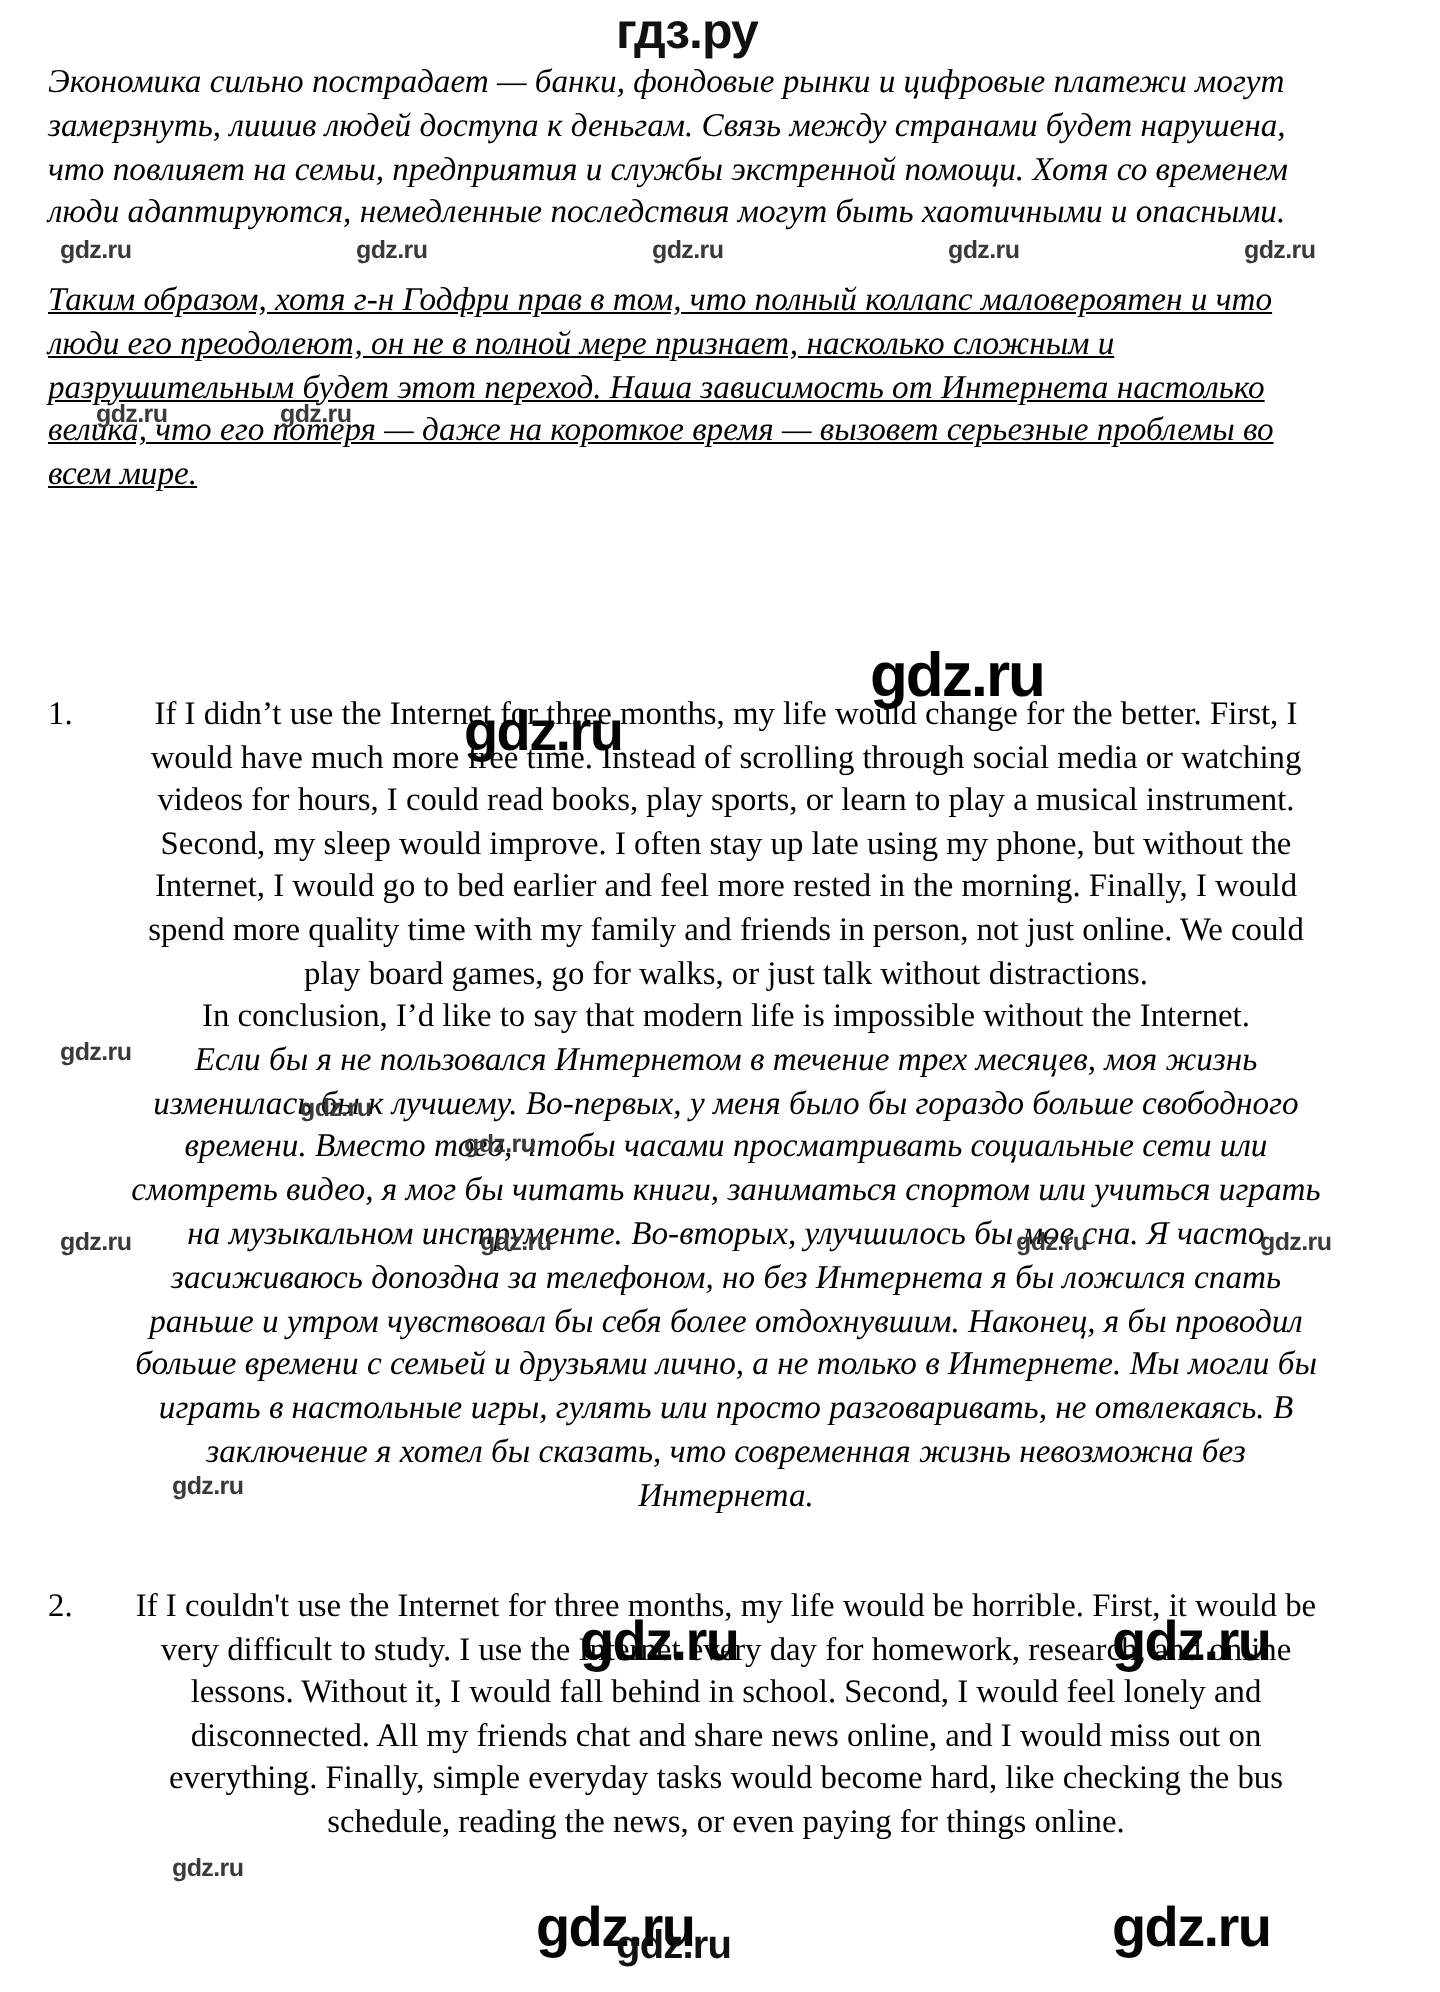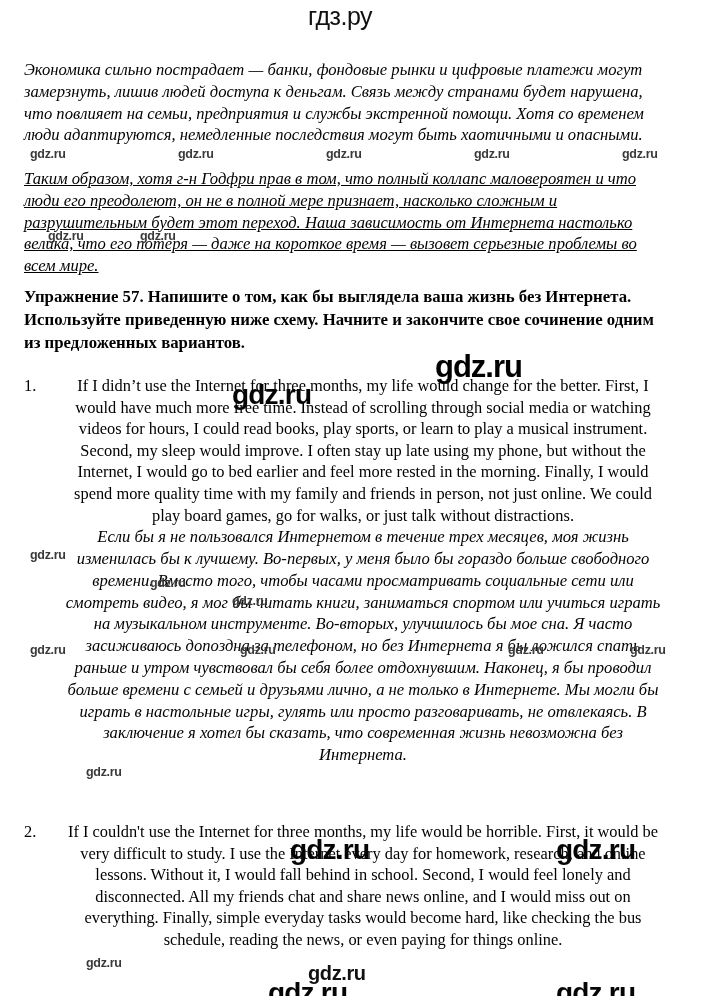--- a/index.html
+++ b/index.html
@@ -22,32 +22,32 @@
     top: 0;
     left: 0;
     width: 720px;
     height: 34px;
   }
   #site-logo {
     position: absolute;
     left: 308px;
     top: 2px;
     font-family: "Liberation Sans", sans-serif;
-    font-weight: normal;
+    font-weight: bold;
     font-size: 25px;
     letter-spacing: -0.5px;
     color: #111111;
     line-height: 28px;
   }
 
   
   #page {
     position: absolute;
     left: 0;
-    top: 51px;
+    top: 22px;
     width: 580px;
     height: 920px;
   }
 
   .para {
     position: absolute;
     font-size: 16.4px;
     line-height: 21.7px;
     text-align: left;
     white-space: pre-line;
@@ -147,26 +147,26 @@
 <div id="site-header">
   <div id="site-logo">гдз.ру</div>
 </div>
 
 <div id="page">
 
   <div class="para italic-ru" style="left:24px; top:8px; width:630px;">Экономика сильно пострадает — банки, фондовые рынки и цифровые платежи могут замерзнуть, лишив людей доступа к деньгам. Связь между странами будет нарушена, что повлияет на семьи, предприятия и службы экстренной помощи. Хотя со временем люди адаптируются, немедленные последствия могут быть хаотичными и опасными.</div>
 
   <div class="para italic-ru" style="left:24px; top:117px; width:638px;text-decoration:underline;">Таким образом, хотя г-н Годфри прав в том, что полный коллапс маловероятен и что люди его преодолеют, он не в полной мере признает, насколько сложным и разрушительным будет этот переход. Наша зависимость от Интернета настолько велика, что его потеря — даже на короткое время — вызовет серьезные проблемы во всем мире.</div>
 
-  <div id="exercise-heading">Упражнение 57. Напишите о том, как бы выглядела ваша жизнь без Интернета. Используйте приведенную ниже схему. Начните и закончите свое сочинение одним из предложенных вариантов.</div>
 
   <div class="list-item" style="top:324px;">
     <div class="list-num">1.</div>
     <div class="list-body">
       <p class="eng">If I didn’t use the Internet for three months, my life would change for the better. First, I would have much more free time. Instead of scrolling through social media or watching videos for hours, I could read books, play sports, or learn to play a musical instrument. Second, my sleep would improve. I often stay up late using my phone, but without the Internet, I would go to bed earlier and feel more rested in the morning. Finally, I would spend more quality time with my family and friends in person, not just online. We could play board games, go for walks, or just talk without distractions.</p>
+      <p class="eng">In conclusion, I’d like to say that modern life is impossible without the Internet.</p>
       <p class="italic-ru">Если бы я не пользовался Интернетом в течение трех месяцев, моя жизнь изменилась бы к лучшему. Во-первых, у меня было бы гораздо больше свободного времени. Вместо того, чтобы часами просматривать социальные сети или смотреть видео, я мог бы читать книги, заниматься спортом или учиться играть на музыкальном инструменте. Во-вторых, улучшилось бы мое сна. Я часто засиживаюсь допоздна за телефоном, но без Интернета я бы ложился спать раньше и утром чувствовал бы себя более отдохнувшим. Наконец, я бы проводил больше времени с семьей и друзьями лично, а не только в Интернете. Мы могли бы играть в настольные игры, гулять или просто разговаривать, не отвлекаясь. В заключение я хотел бы сказать, что современная жизнь невозможна без Интернета.</p>
     </div>
   </div>
 
   <div class="list-item" style="top:770px;">
     <div class="list-num">2.</div>
     <div class="list-body">
       <p class="eng">If I couldn't use the Internet for three months, my life would be horrible. First, it would be very difficult to study. I use the Internet every day for homework, research, and online lessons. Without it, I would fall behind in school. Second, I would feel lonely and disconnected. All my friends chat and share news online, and I would miss out on everything. Finally, simple everyday tasks would become hard, like checking the bus schedule, reading the news, or even paying for things online.</p>
     </div>
   </div>

